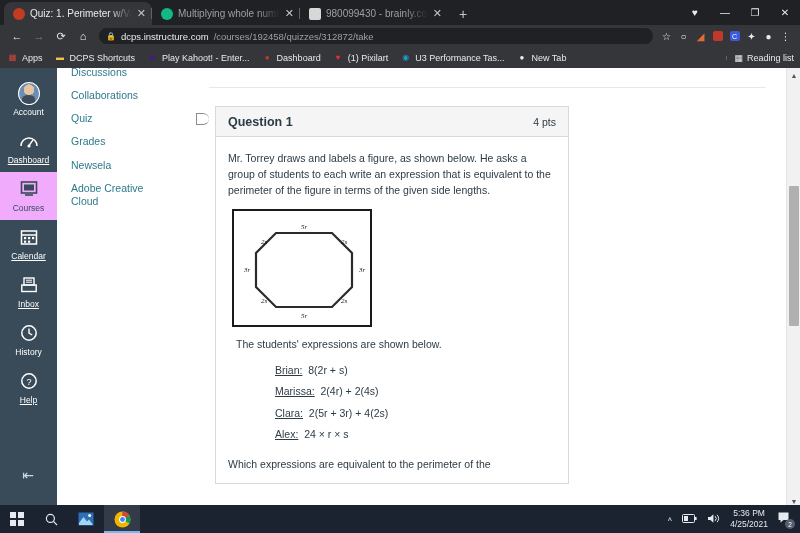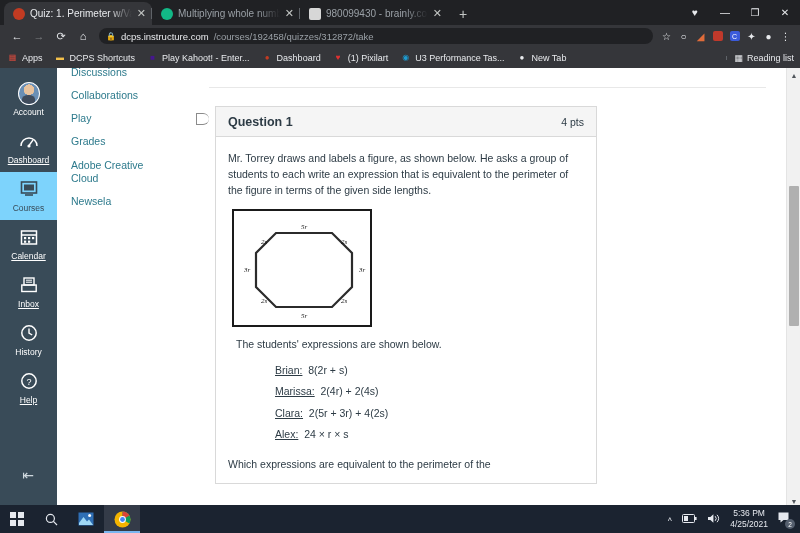--- a/index.html
+++ b/index.html
@@ -102,21 +102,21 @@
   .globalnav {
     width: 57px; flex: 0 0 57px; background: #394B58;
     display: flex; flex-direction: column; align-items: center;
     padding-top: 8px; position: relative;
   }
   .gn-item {
     width: 57px; padding: 6px 0 7px;
     display:flex; flex-direction: column; align-items:center; gap: 3px;
     color: #fff; font-size: 8.5px; text-align: center;
   }
-  .gn-item.active { background:#7dd3fc; color:#394B58; }
+  .gn-item.active { background:#f0abfc; color:#394B58; }
   .gn-item .gn-label { text-decoration: underline; }
   .gn-item.noul .gn-label { text-decoration: none; }
   .gn-icon { width: 22px; height: 22px; display:flex; align-items:center; justify-content:center; }
   .avatar {
     width: 23px; height: 23px; border-radius: 50%;
     background: radial-gradient(circle at 50% 32%, #e8c39e 0 30%, transparent 31%),
                 linear-gradient(#6a8fb5 0 100%);
     border: 1.5px solid #fff; overflow:hidden; position: relative;
   }
   .avatar::after {
@@ -139,21 +139,21 @@
     padding: 5px 0; line-height: 1.25;
   }
   .cn-link.clipped { margin-top: -7px; }
 
   
   .content { flex: 1 1 auto; position: relative; background:#fff; overflow:hidden; }
   .hr-top {
     position:absolute; left: 22px; right: 34px; top: 19px; height:1px; background:#e8e8e8;
   }
   .quizbox {
-    position:absolute; left: 28px; top: 38px; width: 382px;
+    position:absolute; left: 28px; top: 38px; width: 354px;
     border: 1px solid #d9d9d9; background:#fff;
   }
   .q-header {
     height: 30px; background:#f5f5f5; border-bottom: 1px solid #d9d9d9;
     display:flex; align-items:center; justify-content:space-between;
     padding: 0 12px;
   }
   .q-title { font-size: 12.5px; font-weight: bold; color:#2D3B45; }
   .q-pts { font-size: 10.5px; color:#2D3B45; }
   .flag-icon {
@@ -387,24 +387,24 @@
             </svg>
         </span>
         <span class="gn-label">Help</span>
       </div>
       <div class="collapse-btn">⇤</div>
     </div>
 
     <div class="coursenav">
       <a class="cn-link clipped">Discussions</a>
       <a class="cn-link">Collaborations</a>
-      <a class="cn-link">Play</a>
+      <a class="cn-link">Quiz</a>
       <a class="cn-link">Grades</a>
+      <a class="cn-link">Newsela</a>
       <a class="cn-link" style="display:inline-block;width:74px;">Adobe Creative Cloud</a>
-      <a class="cn-link">Newsela</a>
     </div>
 
     <div class="content">
       <div class="hr-top"></div>
 
       <div class="flag-icon"></div>
 
       <div class="quizbox">
         <div class="q-header">
           <span class="q-title">Question 1</span>

